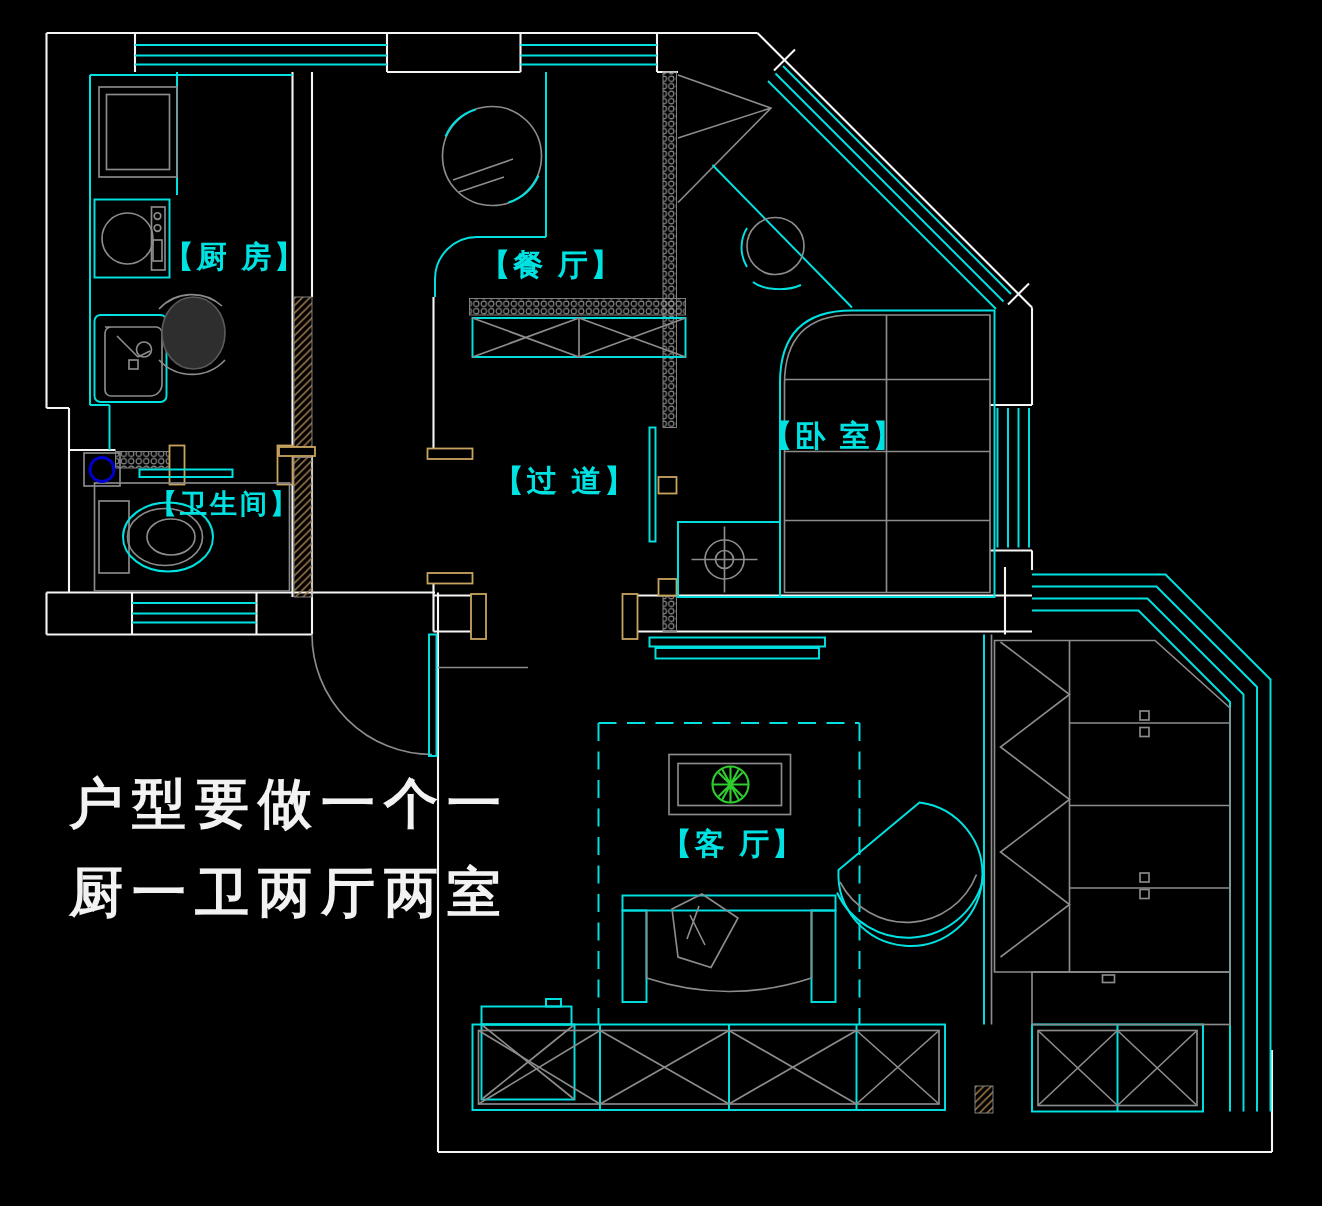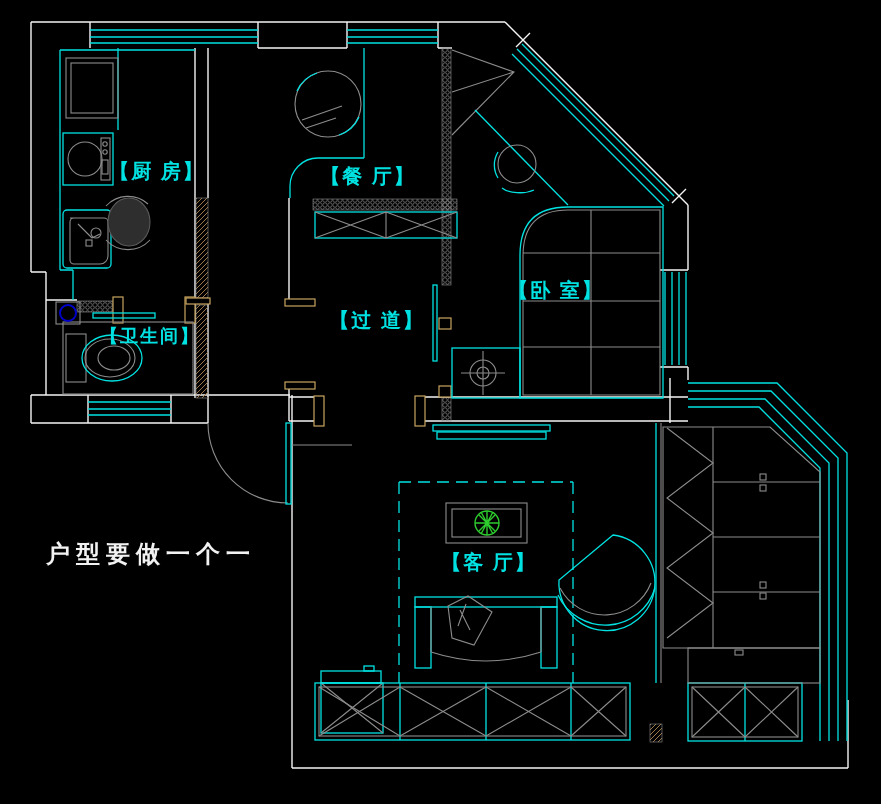--- a/index.html
+++ b/index.html
@@ -10,21 +10,21 @@
   .w  {stroke:var(--wall-white);fill:none;stroke-width:1.4;}
   .c  {stroke:var(--line-cyan);fill:none;stroke-width:1.3;}
   .g  {stroke:var(--furn-gray);fill:none;stroke-width:1.1;}
   .dg {stroke:var(--dark-gray);fill:var(--dark-fill);stroke-width:1.1;}
   .tf {stroke:var(--wood-tan);fill:#000;stroke-width:1.2;}
   .b  {stroke:var(--appl-blue);fill:none;stroke-width:2;}
   .gr {stroke:var(--plant-green);fill:none;stroke-width:1.4;}
   .dash{stroke-dasharray:12 7;}
   .room-label{fill:var(--line-cyan);font-size:20px;font-weight:bold;letter-spacing:2px;
               font-family:"Liberation Sans",sans-serif;}
-  .note{position:absolute;left:46px;top:524px;color:var(--text-white);font-size:24px;
+  .note{position:absolute;left:46px;top:506px;color:var(--text-white);font-size:36px;
         font-weight:bold;letter-spacing:6px;line-height:59px;white-space:nowrap;}
 </style>
 </head>
 <body>
 
 <div id="canvas">
 <svg width="881" height="804" viewBox="0 0 881 804">
   <defs>
     <pattern id="hatchDots" width="5" height="5" patternUnits="userSpaceOnUse">
       <circle cx="2.5" cy="2.5" r="1.8" fill="none" stroke="var(--hatch-gray)" stroke-width="0.7"></circle>
@@ -265,14 +265,15 @@
   <text class="room-label" x="157" y="178" text-anchor="middle">【厨 房】</text>
   <text class="room-label" x="368" y="183" text-anchor="middle">【餐 厅】</text>
   <text class="room-label" x="377" y="327" text-anchor="middle">【过 道】</text>
   <text class="room-label" x="556" y="297" text-anchor="middle">【卧 室】</text>
   <text class="room-label" x="150" y="342" text-anchor="middle" style="font-size:18px">【卫生间】</text>
   <text class="room-label" x="489" y="569" text-anchor="middle">【客 厅】</text>
 </svg>
 
   <div class="note">
     <div>户型要做一个一</div>
+    <div>厨一卫两厅两室</div>
   </div>
 </div>
 
 </body></html>

